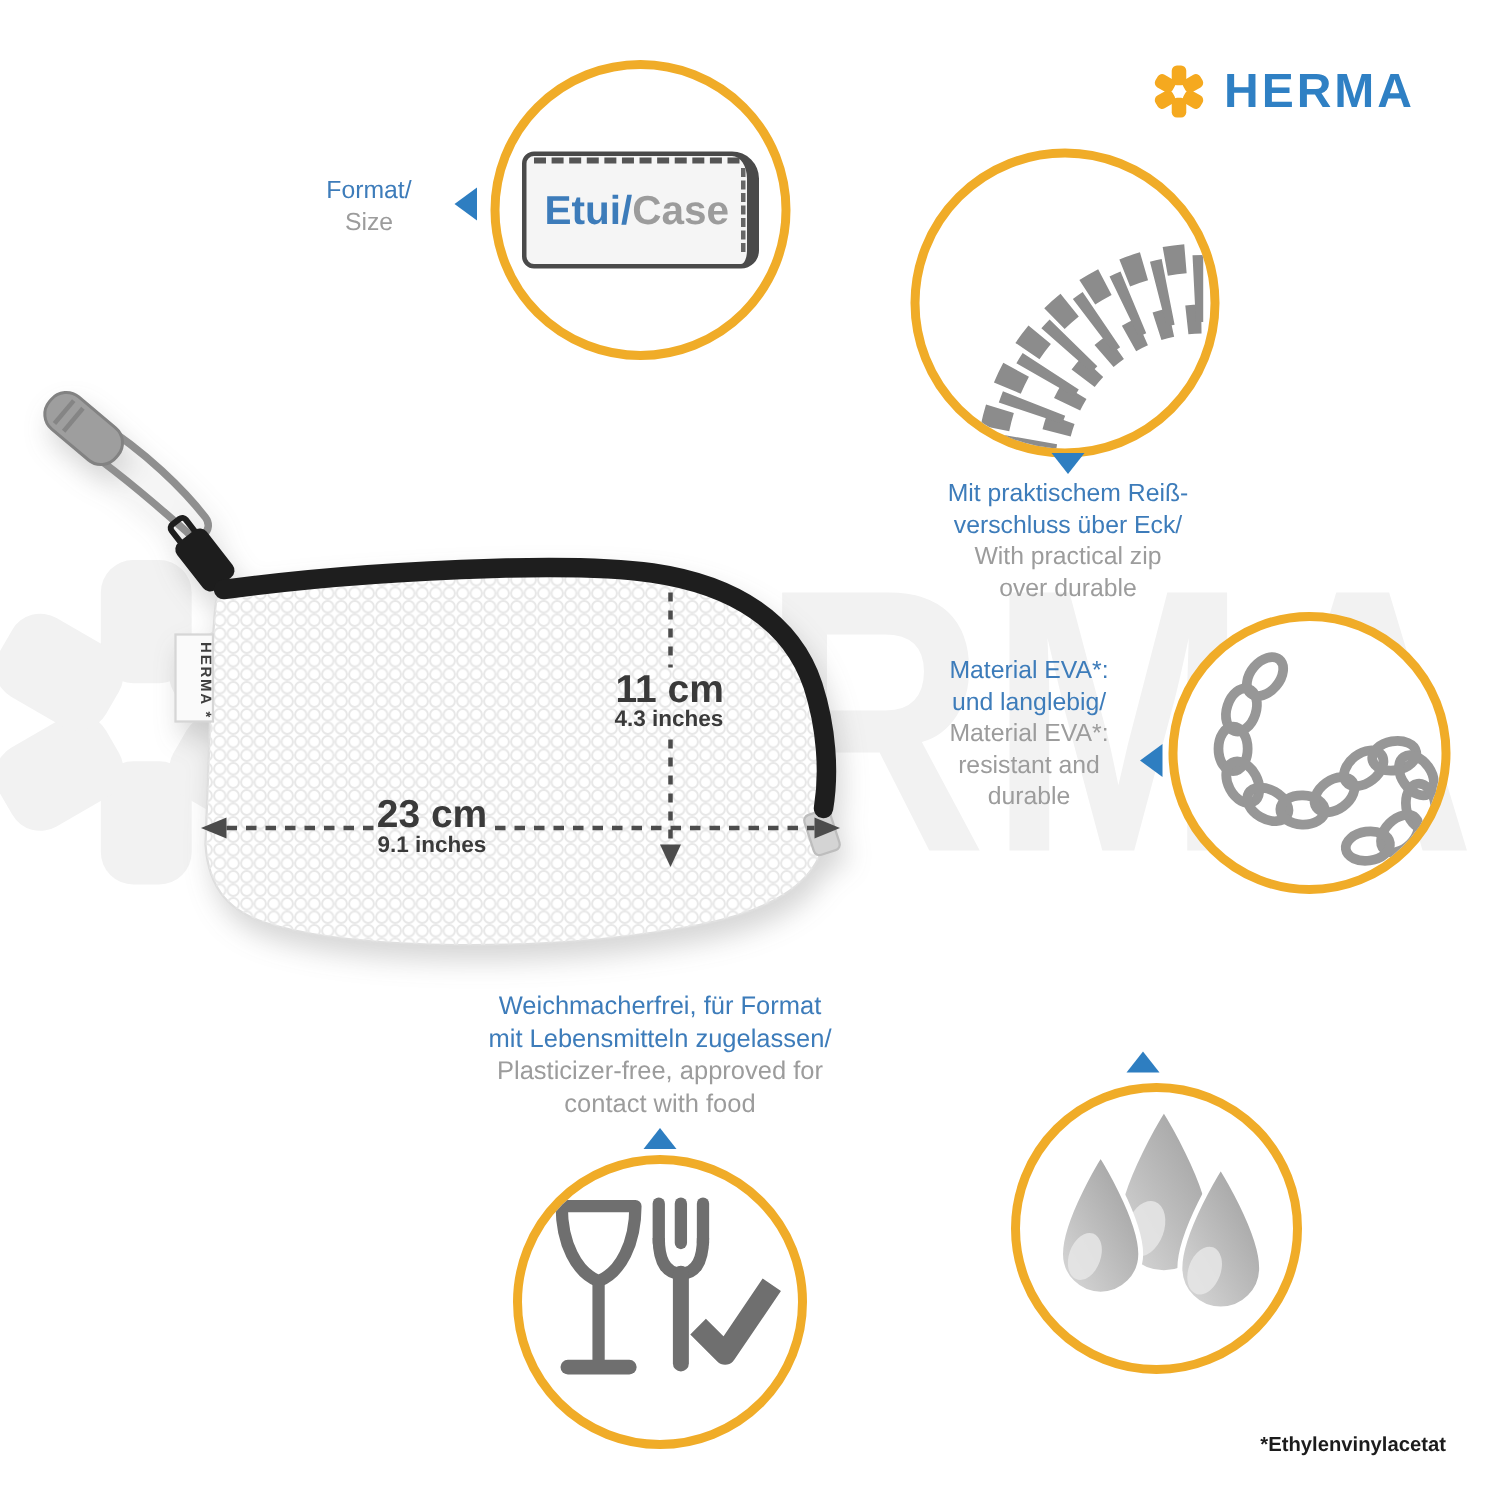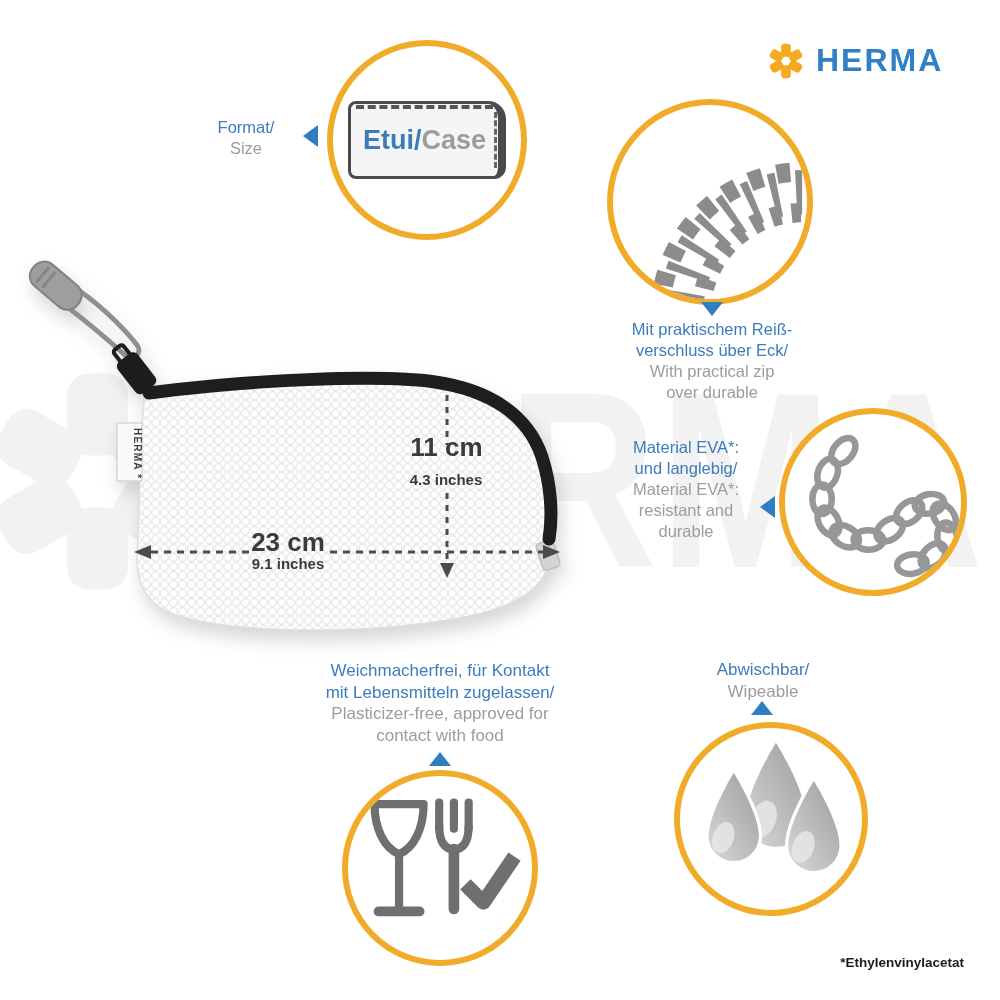--- a/index.html
+++ b/index.html
@@ -126,21 +126,21 @@
       <path d="M126,287 H224" stroke-dasharray="7 6" fill="none"></path>
       <path d="M305,287 H518" stroke-dasharray="7 6" fill="none"></path>
     </g>
     <g fill="#4c4c4c">
       <polygon points="415,298 429,298 422,313"></polygon>
       <polygon points="126,280 126,294 109,287"></polygon>
       <polygon points="518,280 518,294 535,287"></polygon>
     </g>
   </svg>
 
-  <div class="dim-label dim-big" style="left:404px;top:434px;width:85px;">11 cm</div>
+  <div class="dim-label dim-big" style="left:404px;top:446px;width:85px;">11 cm</div>
   <div class="dim-label dim-small" style="left:396px;top:472px;width:100px;text-align:center;">4.3 inches</div>
   <div class="dim-label dim-big" style="left:228px;top:529px;width:120px;">23 cm</div>
   <div class="dim-label dim-small" style="left:228px;top:556px;width:120px;">9.1 inches</div>
 
   <div class="logo">
     <svg class="star-icon" width="36" height="36" viewBox="-26 -26 52 52">
       <g fill="currentColor">
         <rect x="-7" y="-25" width="14" height="19" rx="5"></rect>
         <rect x="-7" y="6" width="14" height="19" rx="5"></rect>
         <g transform="rotate(60)">
@@ -207,21 +207,21 @@
         <ellipse cx="156" cy="97" rx="16" ry="10.5" transform="rotate(-10 156 97)"></ellipse>
         <ellipse cx="172" cy="111" rx="16" ry="10.5" transform="rotate(55 172 111)"></ellipse>
         <ellipse cx="175" cy="133" rx="16" ry="10.5" transform="rotate(82 175 133)"></ellipse>
         <ellipse cx="160" cy="153" rx="16" ry="10.5" transform="rotate(-45 160 153)"></ellipse>
         <ellipse cx="137" cy="162" rx="16" ry="10.5" transform="rotate(-8 137 162)"></ellipse>
       </g>
     </svg>
   </div>
 
   <div class="txt f17" style="left:288px;top:660px;width:304px;">
-    <div class="line-blue">Weichmacherfrei, für Kontakt</div>
+    <div class="line-blue">Weichmacherfrei, für Format</div>
     <div class="line-blue">mit Lebensmitteln zugelassen/</div>
     <div class="line-gray">Plasticizer-free, approved for</div>
     <div class="line-gray">contact with food</div>
   </div>
   <div class="tri tri-up" style="left:429px;top:752px;"></div>
   <div class="circle" style="left:342px;top:770px;width:196px;height:196px;">
     <svg class="icon-food" width="172" height="164" viewBox="0 0 210 200">
       <g stroke="currentColor" fill="none" stroke-linejoin="round">
         <path d="M25,22 L85,22 C85,52 73,76 55,83 C37,76 25,52 25,22 Z" stroke-width="10"></path>
         <line x1="55" y1="83" x2="55" y2="148" stroke-width="10"></line>
@@ -229,24 +229,20 @@
         <line x1="104" y1="20" x2="104" y2="52" stroke-width="10" stroke-linecap="round"></line>
         <line x1="122" y1="20" x2="122" y2="52" stroke-width="10" stroke-linecap="round"></line>
         <line x1="140" y1="20" x2="140" y2="52" stroke-width="10" stroke-linecap="round"></line>
         <path d="M104,48 C104,70 112,77 122,77 C132,77 140,70 140,48" stroke-width="10"></path>
         <line x1="122" y1="77" x2="122" y2="150" stroke-width="13" stroke-linecap="round"></line>
         <path d="M136,120 L158,142 L196,86" stroke-width="18"></path>
       </g>
     </svg>
   </div>
 
-  <div class="txt f17" style="left:688px;top:659px;width:150px;">
-    <div class="line-blue">Abwischbar/</div>
-    <div class="line-gray">Wipeable</div>
-  </div>
   <div class="tri tri-up" style="left:751px;top:701px;"></div>
   <div class="circle" style="left:674px;top:722px;width:194px;height:194px;">
     <svg width="170" height="170" viewBox="0 0 210 210">
       <defs>
         <linearGradient id="dropGrad" x1="1" y1="0" x2="0" y2="1">
           <stop offset="0" stop-color="#9b9b9b"></stop>
           <stop offset="0.55" stop-color="#bdbdbd"></stop>
           <stop offset="1" stop-color="#dadada"></stop>
         </linearGradient>
       </defs>

